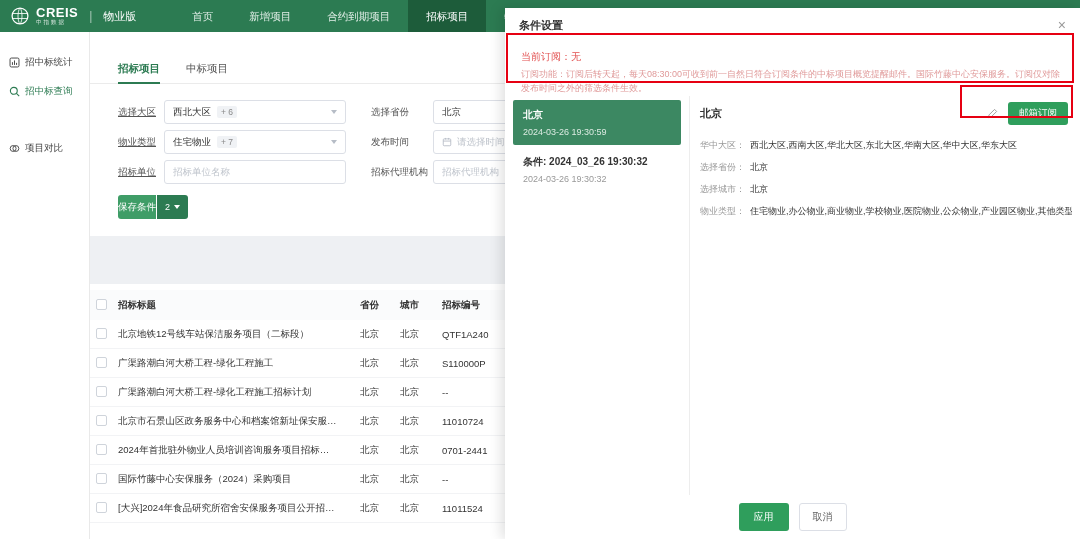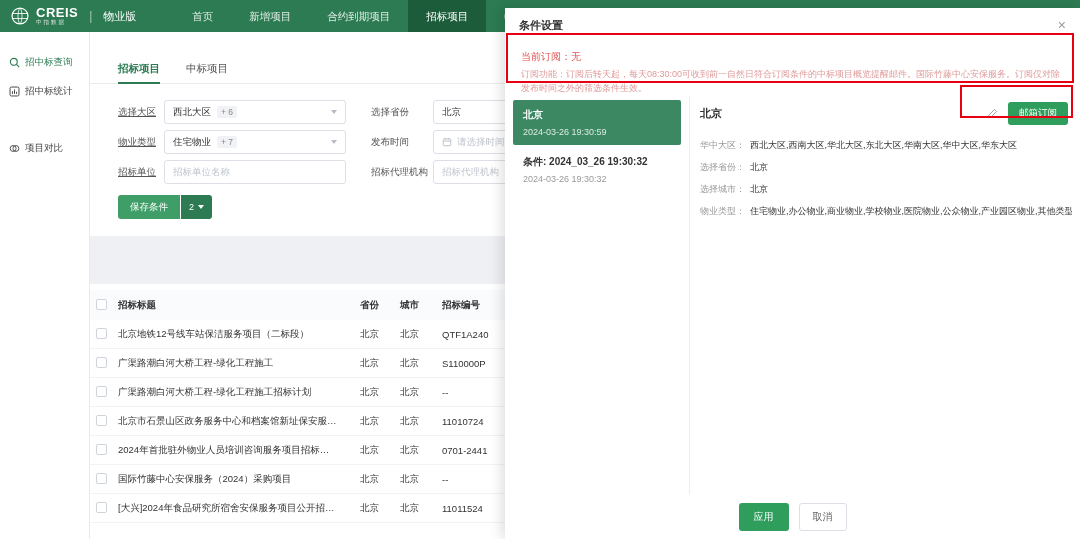--- a/index.html
+++ b/index.html
@@ -37,21 +37,21 @@
   .flabel2{width:62px;margin-left:25px;font-size:9.5px;color:#555;flex:none;}
   .control{height:24px;border:1px solid #dcdfe6;border-radius:3px;display:flex;align-items:center;padding:0 8px;font-size:9.5px;color:#333;background:#fff;overflow:hidden;white-space:nowrap;cursor:pointer;}
   .c1{width:182px;}
   .c2{width:200px;}
   .placeholder{color:#bfc4cc;}
   .badge{background:#f0f2f5;color:#888;border-radius:2px;padding:1px 4px;margin-left:6px;font-size:8.5px;flex:none;}
   .caret{width:0;height:0;border-left:3.5px solid transparent;border-right:3.5px solid transparent;border-top:4px solid #b6bcc6;margin-left:auto;flex:none;}
   .range-sep{margin:0 8px;color:#777;flex:none;}
   .cal-icon{margin-right:5px;flex:none;display:inline-flex;}
   .btn-group{display:inline-flex;margin-top:5px;margin-left:0;}
-  .btn-save{background:#3f9d67;color:#fff;font-size:9.5px;padding:0 12px;height:24px;line-height:24px;border-radius:3px 0 0 3px;cursor:pointer;}
+  .btn-save{background:#3f9d67;color:#fff;font-size:9.5px;padding:0 0;height:24px;line-height:24px;border-radius:3px 0 0 3px;cursor:pointer;}
   .btn-save-count{background:#2c7b52;color:#fff;padding:0 8px;height:24px;border-radius:0 3px 3px 0;font-size:9px;cursor:pointer;display:flex;align-items:center;gap:4px;margin-left:1px;}
   .btn-save-count .caret{border-top-color:#fff;margin-left:0;}
   .gray-band{position:absolute;top:204px;left:0;right:0;height:48px;background:#eef0f3;}
   .table-section{position:absolute;top:252px;left:0;right:0;bottom:0;background:#fff;padding-top:6px;}
   .t-header,.t-row{display:flex;align-items:center;padding:0 0 0 6px;}
   .t-header{height:30px;background:#fafbfc;font-weight:bold;color:#333;font-size:9.5px;}
   .t-row{height:29px;border-bottom:1px solid #f2f3f5;font-size:9.5px;color:#333;}
   .cell-check{width:22px;flex:none;}
   .cell-title{width:242px;flex:none;white-space:nowrap;overflow:hidden;cursor:pointer;}
   .cell-prov{width:40px;flex:none;}
@@ -113,35 +113,35 @@
     <nav class="nav-items">
       <div class="nav-item">首页</div>
       <div class="nav-item">新增项目</div>
       <div class="nav-item">合约到期项目</div>
       <div class="nav-item active">招标项目</div>
       <div class="nav-item">物业企业</div>
     </nav>
   </header>
 
   <aside class="sidebar">
-    <div class="side-item active">
-      <svg width="11" height="11" viewBox="0 0 16 16">
-          <circle cx="7" cy="7" r="5" fill="none" stroke="currentColor" stroke-width="1.6"></circle>
-          <line x1="10.8" y1="10.8" x2="14.8" y2="14.8" stroke="currentColor" stroke-width="1.6"></line>
-        </svg>
-      <span>招中标查询</span>
-    </div>
     <div class="side-item">
       <svg width="11" height="11" viewBox="0 0 16 16">
           <rect x="1.5" y="1.5" width="13" height="13" rx="2" fill="none" stroke="currentColor" stroke-width="1.4"></rect>
           <line x1="5" y1="11.5" x2="5" y2="7.5" stroke="currentColor" stroke-width="1.4"></line>
           <line x1="8" y1="11.5" x2="8" y2="5" stroke="currentColor" stroke-width="1.4"></line>
           <line x1="11" y1="11.5" x2="11" y2="8.5" stroke="currentColor" stroke-width="1.4"></line>
         </svg>
       <span>招中标统计</span>
+    </div>
+    <div class="side-item active">
+      <svg width="11" height="11" viewBox="0 0 16 16">
+          <circle cx="7" cy="7" r="5" fill="none" stroke="currentColor" stroke-width="1.6"></circle>
+          <line x1="10.8" y1="10.8" x2="14.8" y2="14.8" stroke="currentColor" stroke-width="1.6"></line>
+        </svg>
+      <span>招中标查询</span>
     </div>
     <div class="side-gap"></div>
     <div class="side-item">
       <svg width="11" height="11" viewBox="0 0 16 16">
           <circle cx="6" cy="8" r="4.3" fill="none" stroke="currentColor" stroke-width="1.3"></circle>
           <circle cx="10" cy="8" r="4.3" fill="none" stroke="currentColor" stroke-width="1.3"></circle>
         </svg>
       <span>项目对比</span>
     </div>
   </aside>

